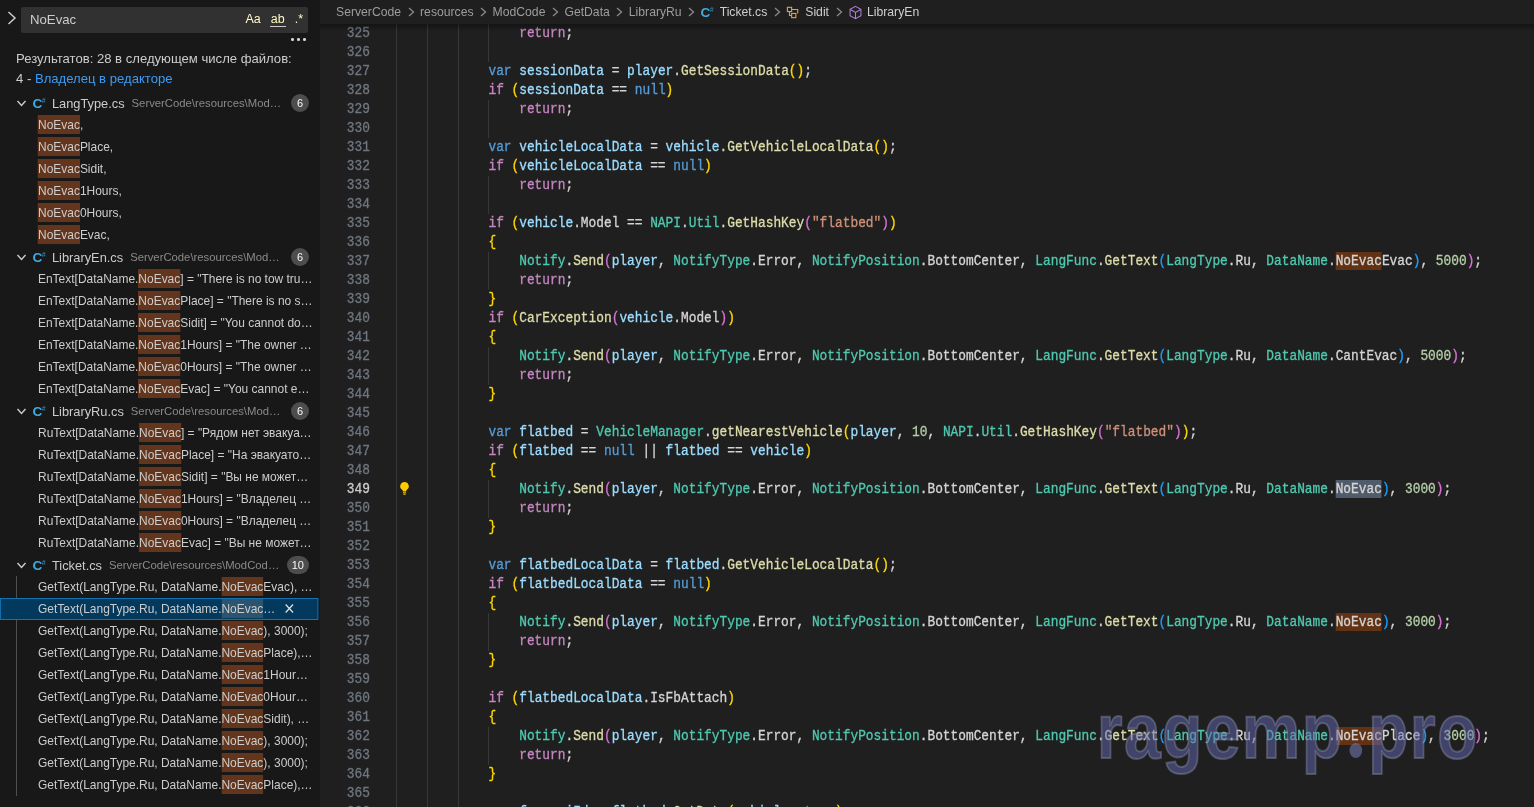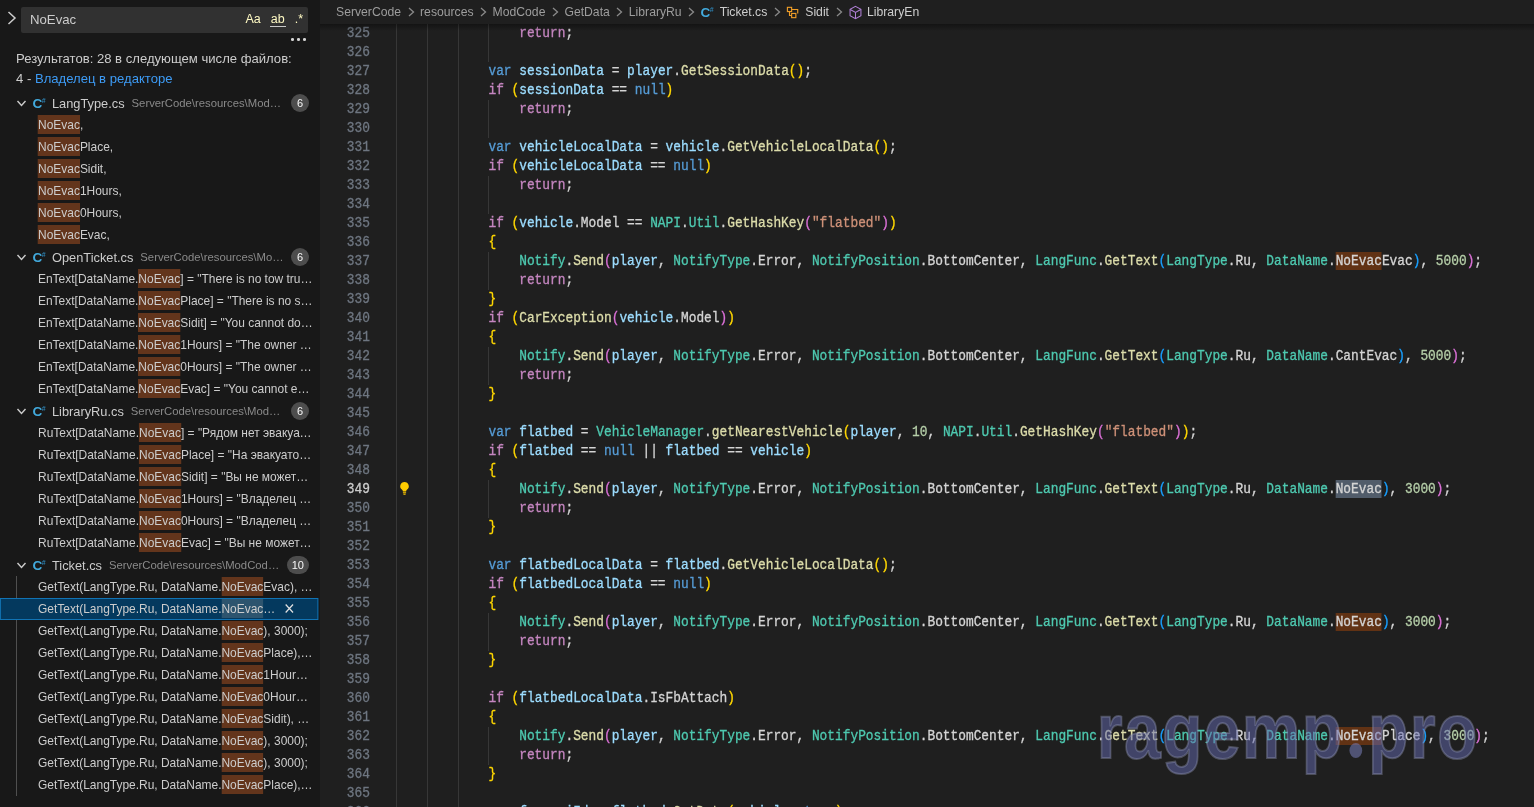--- a/index.html
+++ b/index.html
@@ -136,21 +136,21 @@
             <svg width="11" height="11" viewBox="0 0 11 11">
               <path d="M1.5 3 L5.5 7.5 L9.5 3" stroke="#cccccc" stroke-width="1.4" fill="none"></path>
             </svg>
           </span>
           <span style="display:flex;flex:none;margin-left:1px">
             <svg width="15" height="15" viewBox="0 0 16 16">
               <text x="-0.5" y="13" font-family="Liberation Sans" font-size="14.5" font-weight="bold" fill="#42aadd">C</text>
               <text x="9.2" y="7.5" font-family="Liberation Sans" font-size="7.5" font-weight="bold" fill="#2d7fae">#</text>
             </svg>
           </span>
-          <span class="fname">OpenTicket.cs</span>
+          <span class="fname">LibraryEn.cs</span>
           <span class="fpath">ServerCode\resources\ModCode\M</span>
           <span class="badge">6</span>
         </div>
 <div class="row mrow">EnText[DataName.<span class="hm">NoEvac</span>] = "There is no tow truck nearby in which yo</div>
 <div class="row mrow">EnText[DataName.<span class="hm">NoEvac</span>Place] = "There is no space on the tow truck</div>
 <div class="row mrow">EnText[DataName.<span class="hm">NoEvac</span>Sidit] = "You cannot do this while sitting</div>
 <div class="row mrow">EnText[DataName.<span class="hm">NoEvac</span>1Hours] = "The owner of the vehicle was online</div>
 <div class="row mrow">EnText[DataName.<span class="hm">NoEvac</span>0Hours] = "The owner of the vehicle is online</div>
 <div class="row mrow">EnText[DataName.<span class="hm">NoEvac</span>Evac] = "You cannot evacuate the evacuator</div>
 <div class="row frow">

